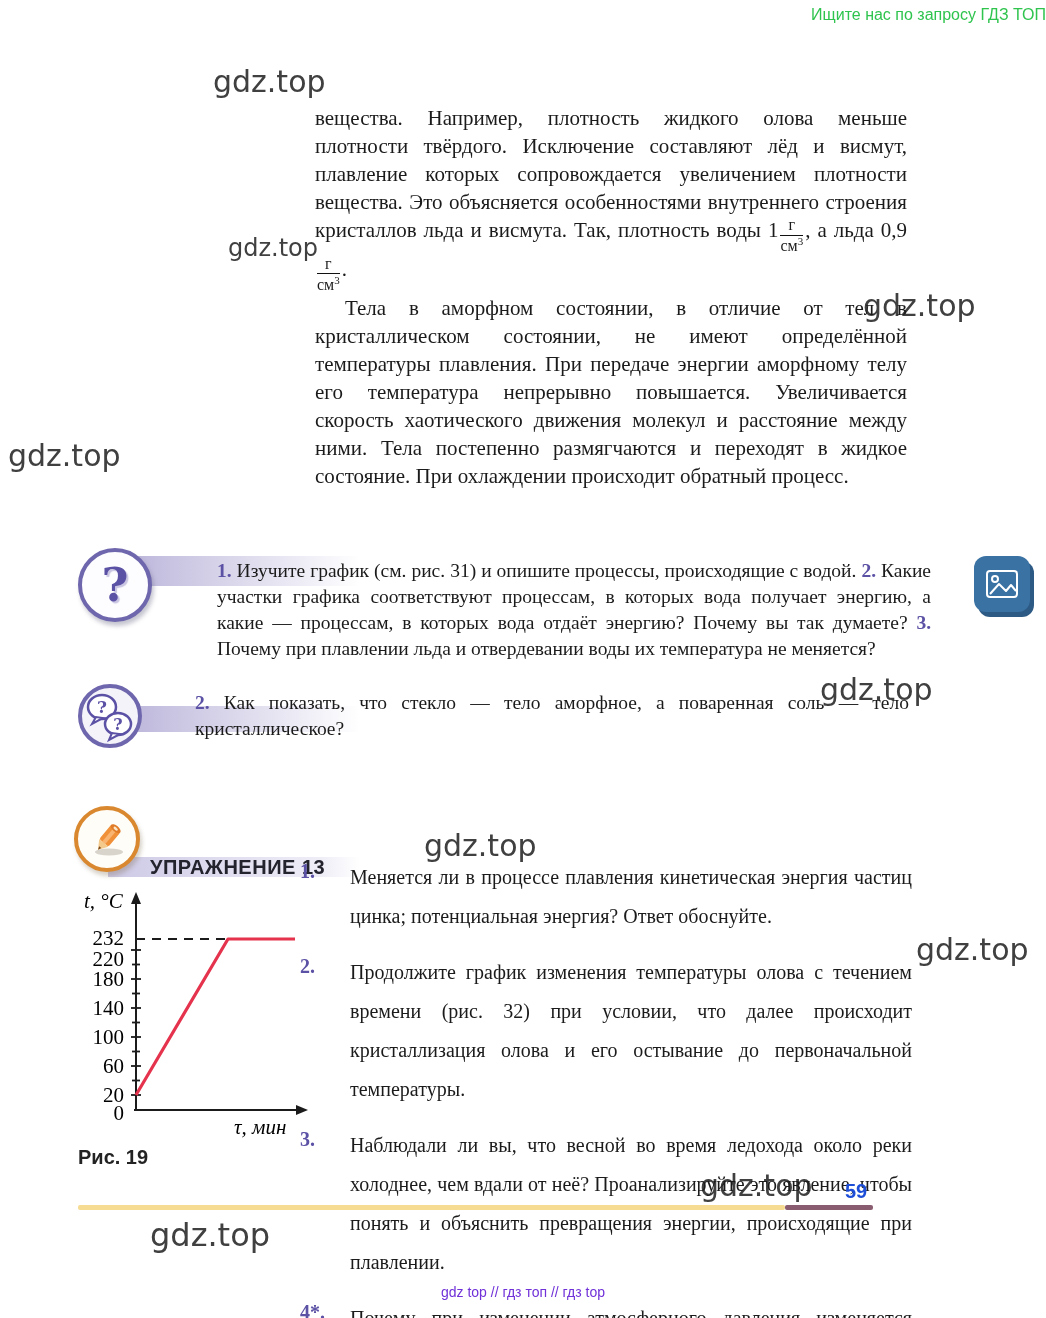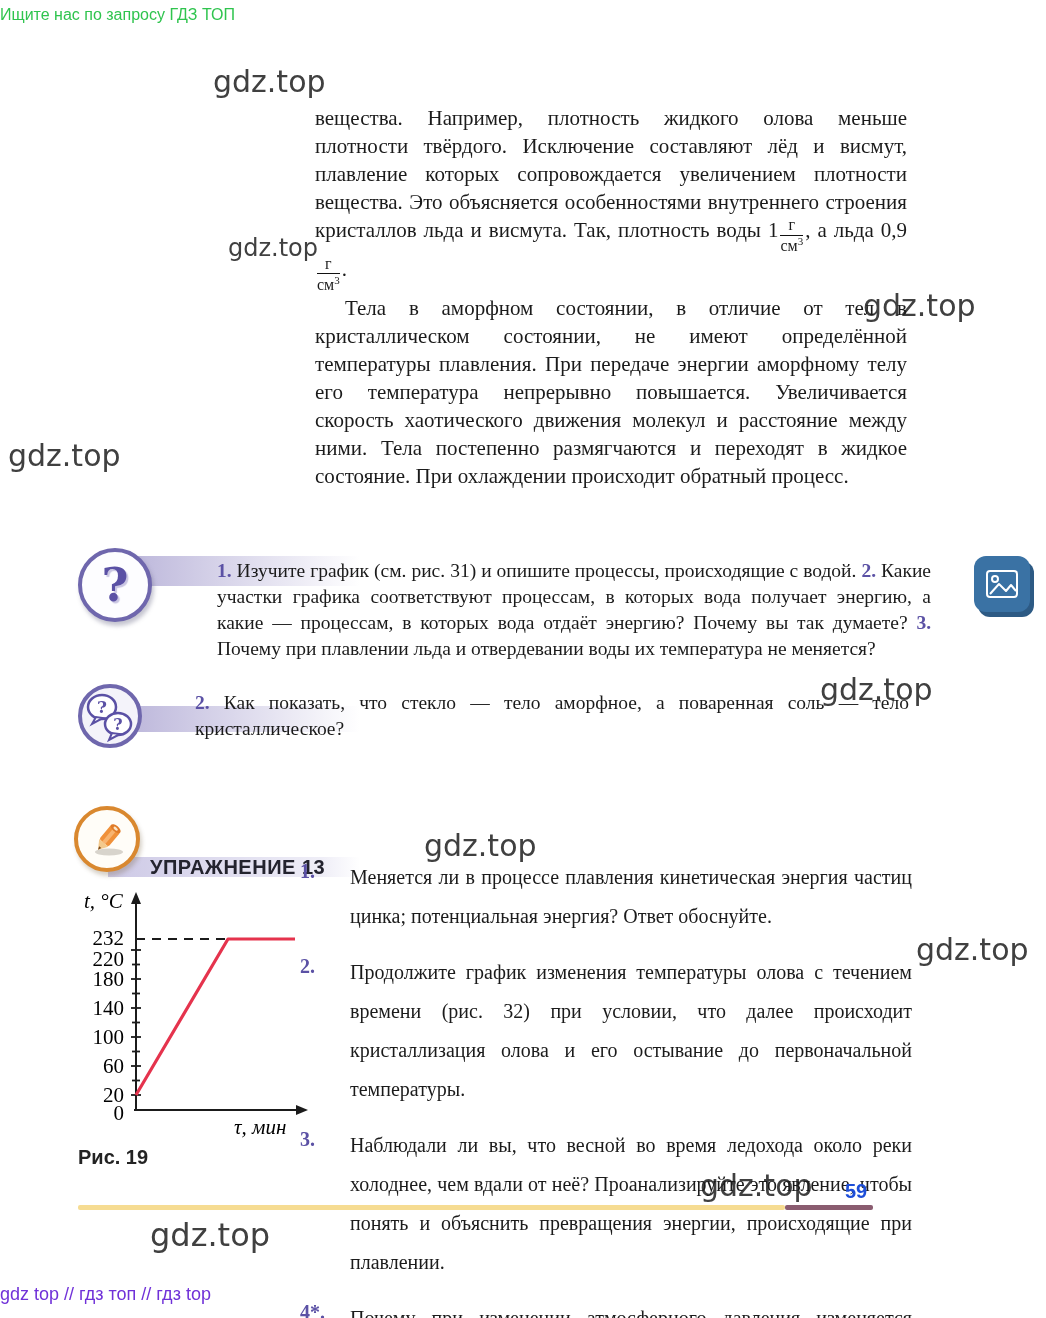--- a/index.html
+++ b/index.html
@@ -1,24 +1,24 @@
 <!DOCTYPE html>
 <html><head>
 <meta charset="utf-8">
 <style>
   html,body{margin:0;padding:0;}
   body{width:1046px;height:1318px;position:relative;background:#ffffff;
        font-family:"Liberation Serif", serif;color:#1b1b1b;overflow:hidden;}
   .abs{position:absolute;}
 
   
-  .top-link{width:1046px;text-align:left;top:6px;left:0;
+  .top-link{width:1046px;text-align:right;top:6px;left:0;
     font-family:"Liberation Sans", sans-serif;font-size:16px;color:#2fc44e;}
-  .footer-links{width:1046px;text-align:left;top:1284px;left:0;
-    font-family:"Liberation Sans", sans-serif;font-size:18px;color:#7031d8;}
+  .footer-links{width:1046px;text-align:center;top:1284px;left:0;
+    font-family:"Liberation Sans", sans-serif;font-size:14px;color:#7031d8;}
   .page-num{left:845px;top:1180px;font-family:"Liberation Sans", sans-serif;
     font-weight:bold;font-size:20px;color:#1d4ed8;}
   .rule-yellow{left:78px;top:1205px;width:707px;height:5px;background:#f6dc92;border-radius:2px;}
   .rule-maroon{left:785px;top:1205px;width:88px;height:5px;background:#8a5c70;border-radius:2px;}
 
   
   .wm{font-family:"DejaVu Sans", "Liberation Sans", sans-serif;color:#404040;
       font-size:30px;letter-spacing:0;margin-top:20px;}
   .wm-sm{font-size:24px;}
   .wm-lg{font-size:32px;}

